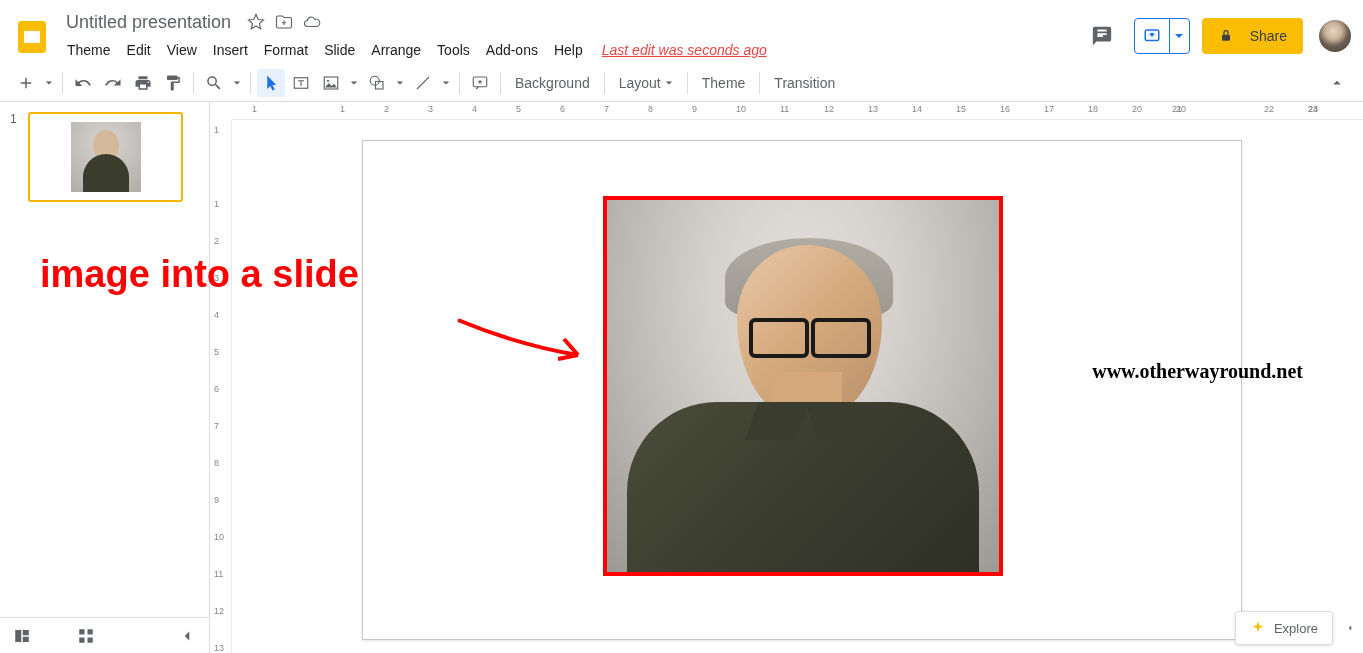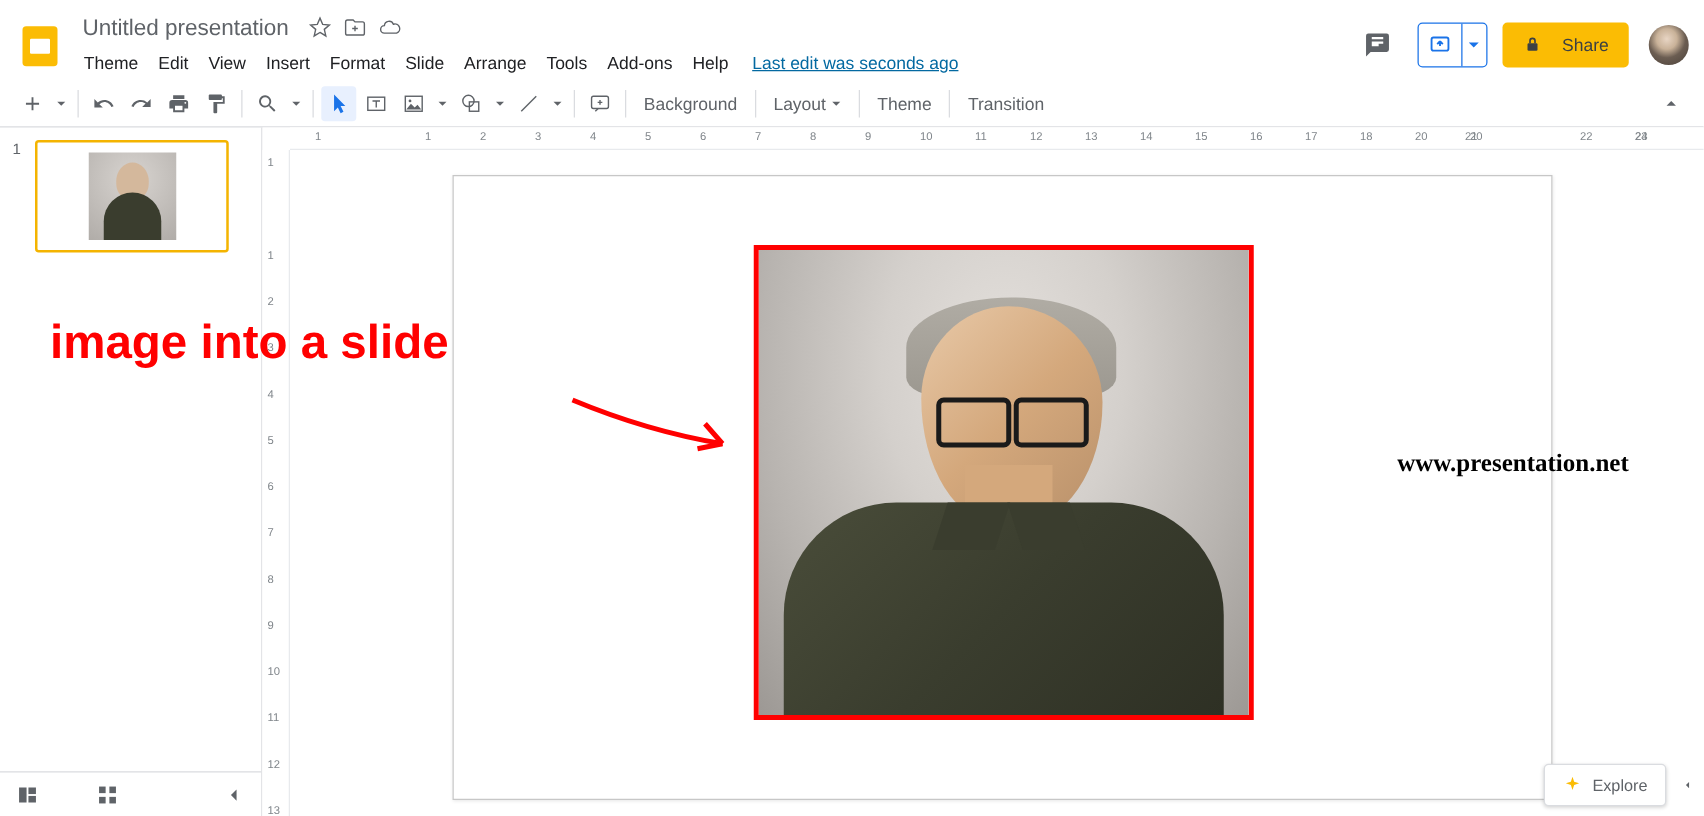--- a/index.html
+++ b/index.html
@@ -6,21 +6,21 @@
   body { width: 1363px; height: 653px; background: #fff; overflow: hidden; position: relative; }
   .header { display: flex; align-items: center; padding: 8px 12px 0 12px; height: 64px; }
   .logo { width: 40px; height: 40px; display: flex; align-items: center; justify-content: center; margin-right: 8px; margin-top: 2px; }
   .logo svg { width: 36px; height: 36px; }
   .title-area { flex: 1; }
   .title-row { display: flex; align-items: center; gap: 10px; height: 28px; }
   .doc-title { font-size: 18px; color: #5f6368; padding: 2px 6px; border-radius: 3px; }
   .title-icon { width: 18px; height: 18px; fill: #5f6368; color: #5f6368; cursor: pointer; display:flex; align-items:center; }
   .menu-row { display: flex; gap: 2px; height: 28px; align-items: center; }
   .menu-item { font-size: 14px; color: #202124; padding: 4px 7px; cursor: pointer; border-radius: 3px; }
-  .last-edit { font-size: 14px; color: #0369a1; text-decoration: underline; margin-left: 10px; cursor: pointer; }
+  .last-edit { font-size: 14px; color: #ef4444; text-decoration: underline; margin-left: 10px; cursor: pointer; font-style: italic; }
   .header-right { display: flex; align-items: center; gap: 12px; height: 44px; }
   .hr-icon-btn { width: 40px; height: 40px; display:flex; align-items:center; justify-content:center; border-radius: 50%; cursor:pointer; }
   .hr-icon-btn svg { width: 22px; height: 22px; fill: #5f6368; }
   .present-outline { border: 1px solid #1a73e8; border-radius: 4px; height: 36px; display:flex; align-items:center; }
   .present-outline .left { padding: 0 8px; display:flex; align-items:center; gap:4px; height:100%; }
   .present-outline .left svg { width:18px; height:18px; fill:#1a73e8; }
   .present-outline .drop { border-left: 1px solid #1a73e8; height:100%; width:20px; display:flex; align-items:center; justify-content:center; }
   .present-outline .drop svg { width:10px; height:10px; fill:#1a73e8; }
   .slideshow-btn { border: 1px solid #dadce0; border-radius: 4px; height: 36px; display:flex; align-items:center; cursor:pointer; }
   .slideshow-btn .left { padding: 0 14px; display:flex; align-items:center; gap:8px; font-size:14px; color:#3c4043; }
@@ -397,13 +397,13 @@
 
 <div class="annotation annot-text">
   <div style="padding-left:20px;">image into a slide</div>
 </div>
 <div class="annot-arrow">
   <svg viewBox="0 0 160 80">
       <path d="M10 20 Q 70 45 130 55" stroke="#ff0000" stroke-width="4" fill="none"></path>
       <path d="M130 55 l-14 -16 M130 55 l-20 4" stroke="#ff0000" stroke-width="4" fill="none"></path>
     </svg>
 </div>
-<div class="watermark">www.presentation.net</div>
+<div class="watermark">www.otherwayround.net</div>
 
 </body></html>

